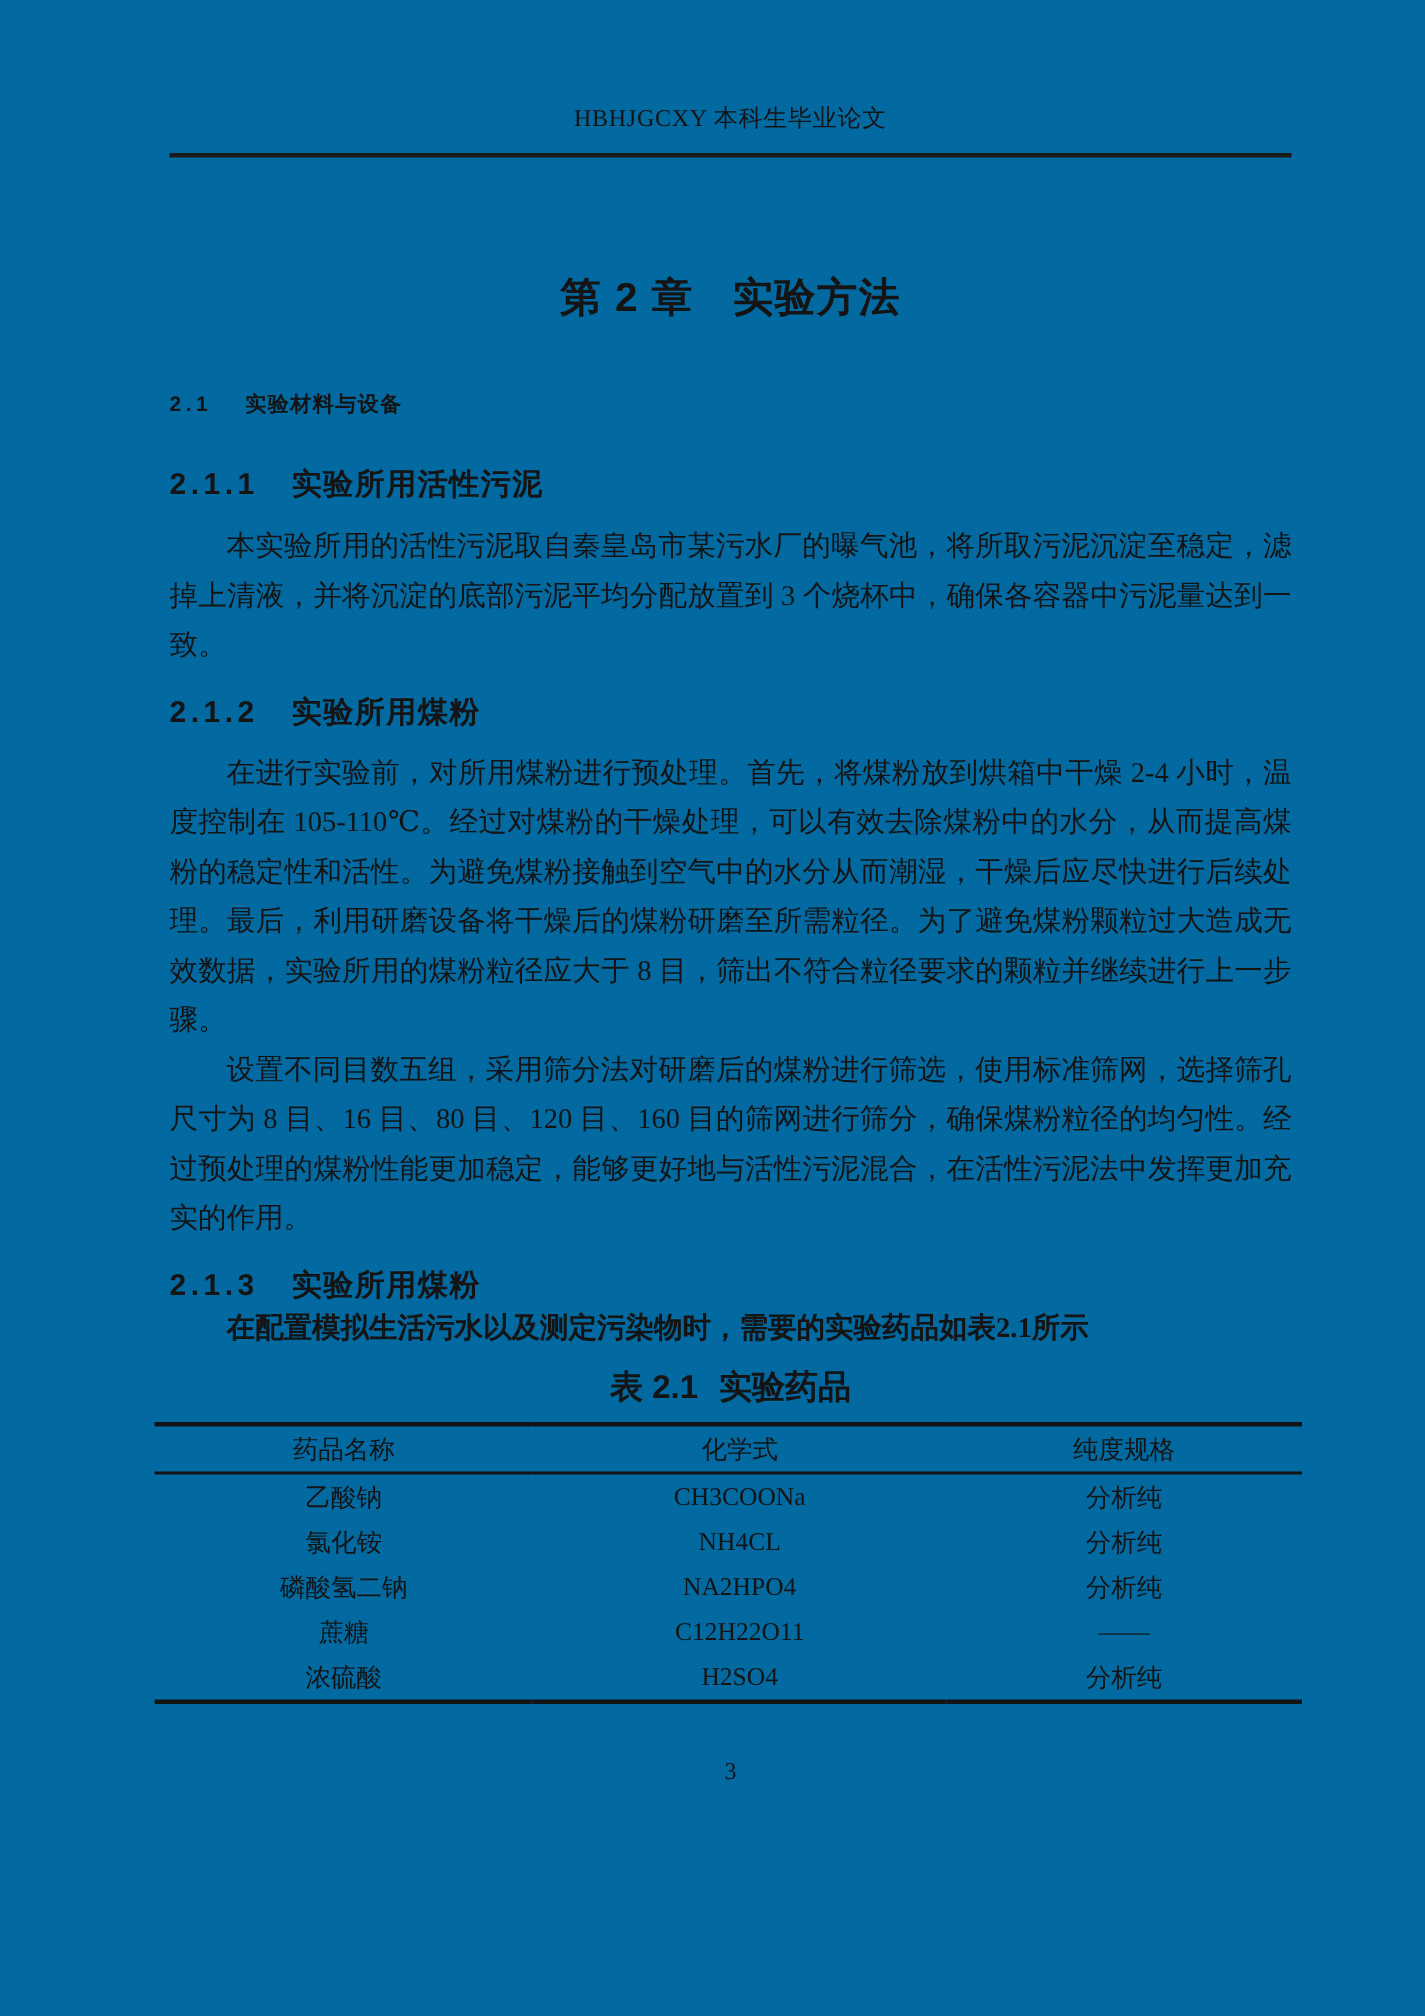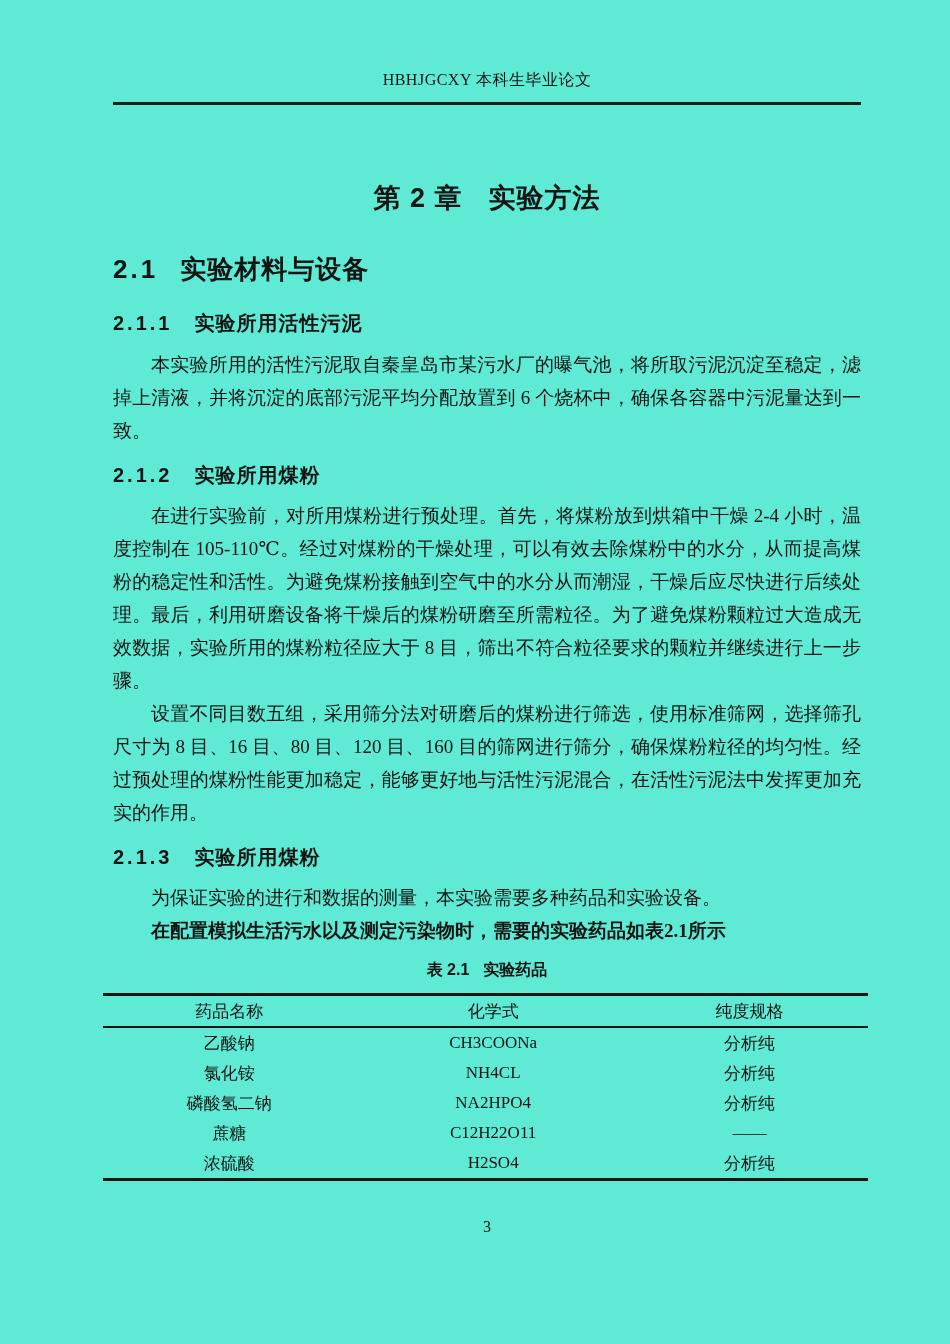--- a/index.html
+++ b/index.html
@@ -1,19 +1,19 @@
 <!DOCTYPE html>
 <html lang="zh"><head>
 <meta charset="utf-8">
 <style>
   html,body { margin:0; padding:0; background:#ffffff; }
   .page {
     position:relative;
     width:950px; height:1344px;
-    background:#5eead4;
+    background:#0369a1;
     color:#141414;
     font-family:"Liberation Serif","DejaVu Serif",serif;
     overflow:hidden;
   }
   .content { position:absolute; left:113px; top:0; width:748px; }
 
   .running-header {
     padding-top:68px; padding-bottom:10px;
     text-align:center;
     font-size:16px; line-height:24px;
@@ -28,21 +28,21 @@
     font-weight:bold;
     font-size:27px; line-height:34px;
     letter-spacing:1px;
   }
   .chapter-title .gap { display:inline-block; width:26px; }
 
   h2.sec {
     margin:40px 0 0 0;
     font-family:"Liberation Sans","DejaVu Sans",sans-serif;
     font-weight:bold;
-    font-size:26px; line-height:28px;
+    font-size:14px; line-height:28px;
   }
   h3.subsec {
     margin:16px 0 0 0;
     font-family:"Liberation Sans","DejaVu Sans",sans-serif;
     font-weight:bold;
     font-size:20px; line-height:24px;
   }
   h3.subsec.first { margin-top:28px; }
   .h-num { letter-spacing:3px; }
   .h-title { margin-left:22px; letter-spacing:1px; }
@@ -55,21 +55,21 @@
   }
   p.body-para.tight { margin-top:0; }
   p.body-para.first-after-head { margin-top:13px; }
   p.body-para.bold { font-weight:bold; }
 
   .table-caption {
     margin:12px 0 0 0;
     text-align:center;
     font-family:"Liberation Sans","DejaVu Sans",sans-serif;
     font-weight:bold;
-    font-size:16px; line-height:22px;
+    font-size:22px; line-height:22px;
   }
   .table-caption .gap { display:inline-block; width:14px; }
 
   table.reagents {
     margin-top:12px;
     margin-left:-10px;
     width:765px;
     border-collapse:collapse;
     border-top:3px solid #141414;
     border-bottom:3px solid #141414;
@@ -109,32 +109,31 @@
       <span>第 2 章</span><span class="gap"></span><span>实验方法</span>
     </div>
 
     <h2 class="sec">
       <span class="h-num">2.1</span><span class="h-title">实验材料与设备</span>
     </h2>
 
     <h3 class="subsec first">
       <span class="h-num">2.1.1</span><span class="h-title">实验所用活性污泥</span>
     </h3>
-    <p class="body-para first-after-head">本实验所用的活性污泥取自秦皇岛市某污水厂的曝气池，将所取污泥沉淀至稳定，滤掉上清液，并将沉淀的底部污泥平均分配放置到 6 个烧杯中，确保各容器中污泥量达到一致。</p>
+    <p class="body-para first-after-head">本实验所用的活性污泥取自秦皇岛市某污水厂的曝气池，将所取污泥沉淀至稳定，滤掉上清液，并将沉淀的底部污泥平均分配放置到 3 个烧杯中，确保各容器中污泥量达到一致。</p>
 
     <h3 class="subsec">
       <span class="h-num">2.1.2</span><span class="h-title">实验所用煤粉</span>
     </h3>
     <p class="body-para">在进行实验前，对所用煤粉进行预处理。首先，将煤粉放到烘箱中干燥 2-4 小时，温度控制在 105-110℃。经过对煤粉的干燥处理，可以有效去除煤粉中的水分，从而提高煤粉的稳定性和活性。为避免煤粉接触到空气中的水分从而潮湿，干燥后应尽快进行后续处理。最后，利用研磨设备将干燥后的煤粉研磨至所需粒径。为了避免煤粉颗粒过大造成无效数据，实验所用的煤粉粒径应大于 8 目，筛出不符合粒径要求的颗粒并继续进行上一步骤。</p>
     <p class="body-para tight">设置不同目数五组，采用筛分法对研磨后的煤粉进行筛选，使用标准筛网，选择筛孔尺寸为 8 目、16 目、80 目、120 目、160 目的筛网进行筛分，确保煤粉粒径的均匀性。经过预处理的煤粉性能更加稳定，能够更好地与活性污泥混合，在活性污泥法中发挥更加充实的作用。</p>
 
     <h3 class="subsec">
       <span class="h-num">2.1.3</span><span class="h-title">实验所用煤粉</span>
     </h3>
-    <p class="body-para">为保证实验的进行和数据的测量，本实验需要多种药品和实验设备。</p>
     <p class="body-para tight bold">在配置模拟生活污水以及测定污染物时，需要的实验药品如表2.1所示</p>
 
     <div class="table-caption">
       <span>表 2.1</span><span class="gap"></span><span>实验药品</span>
     </div>
 
     <table class="reagents">
       <thead>
         <tr>
           <th>药品名称</th>

